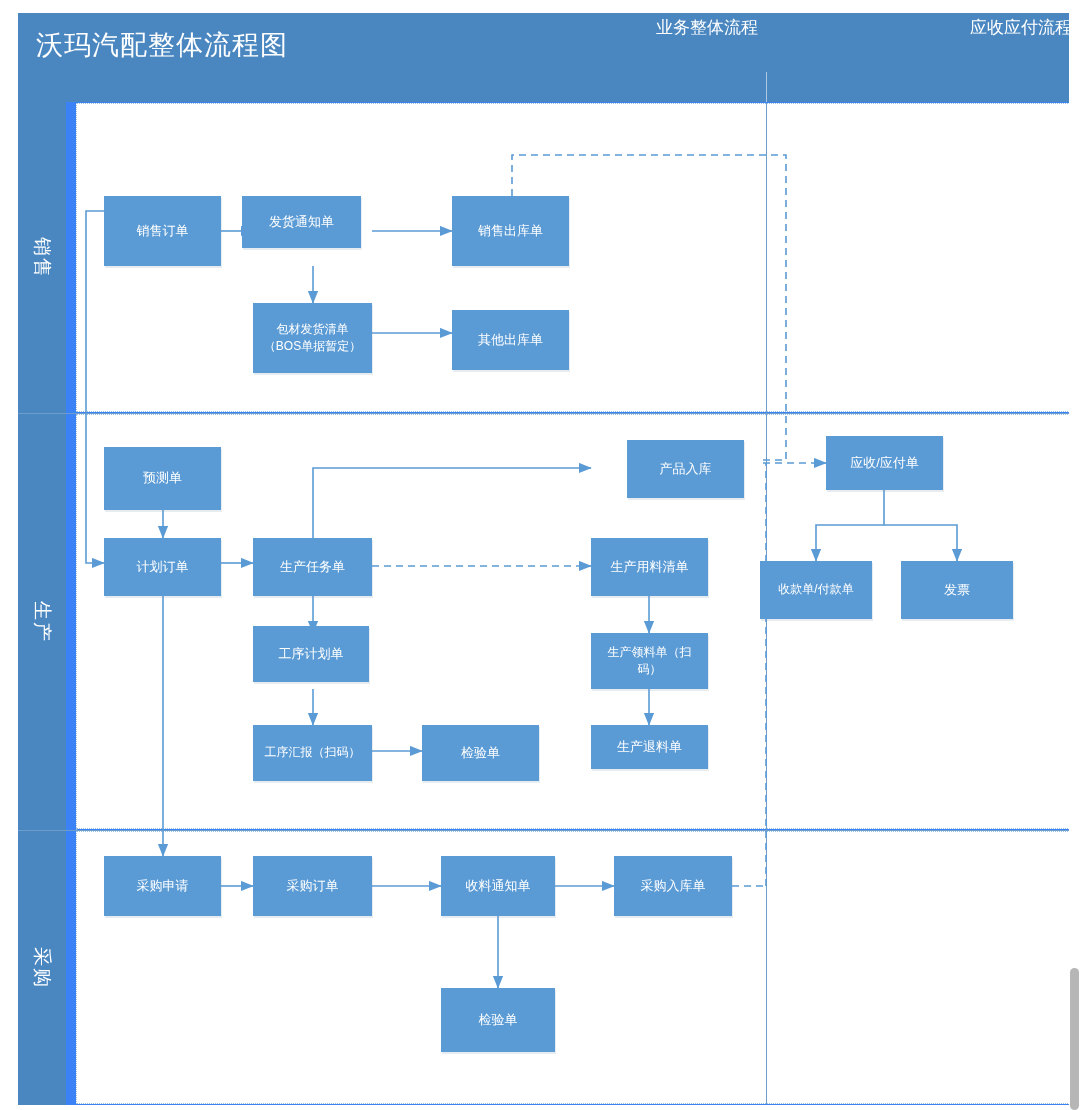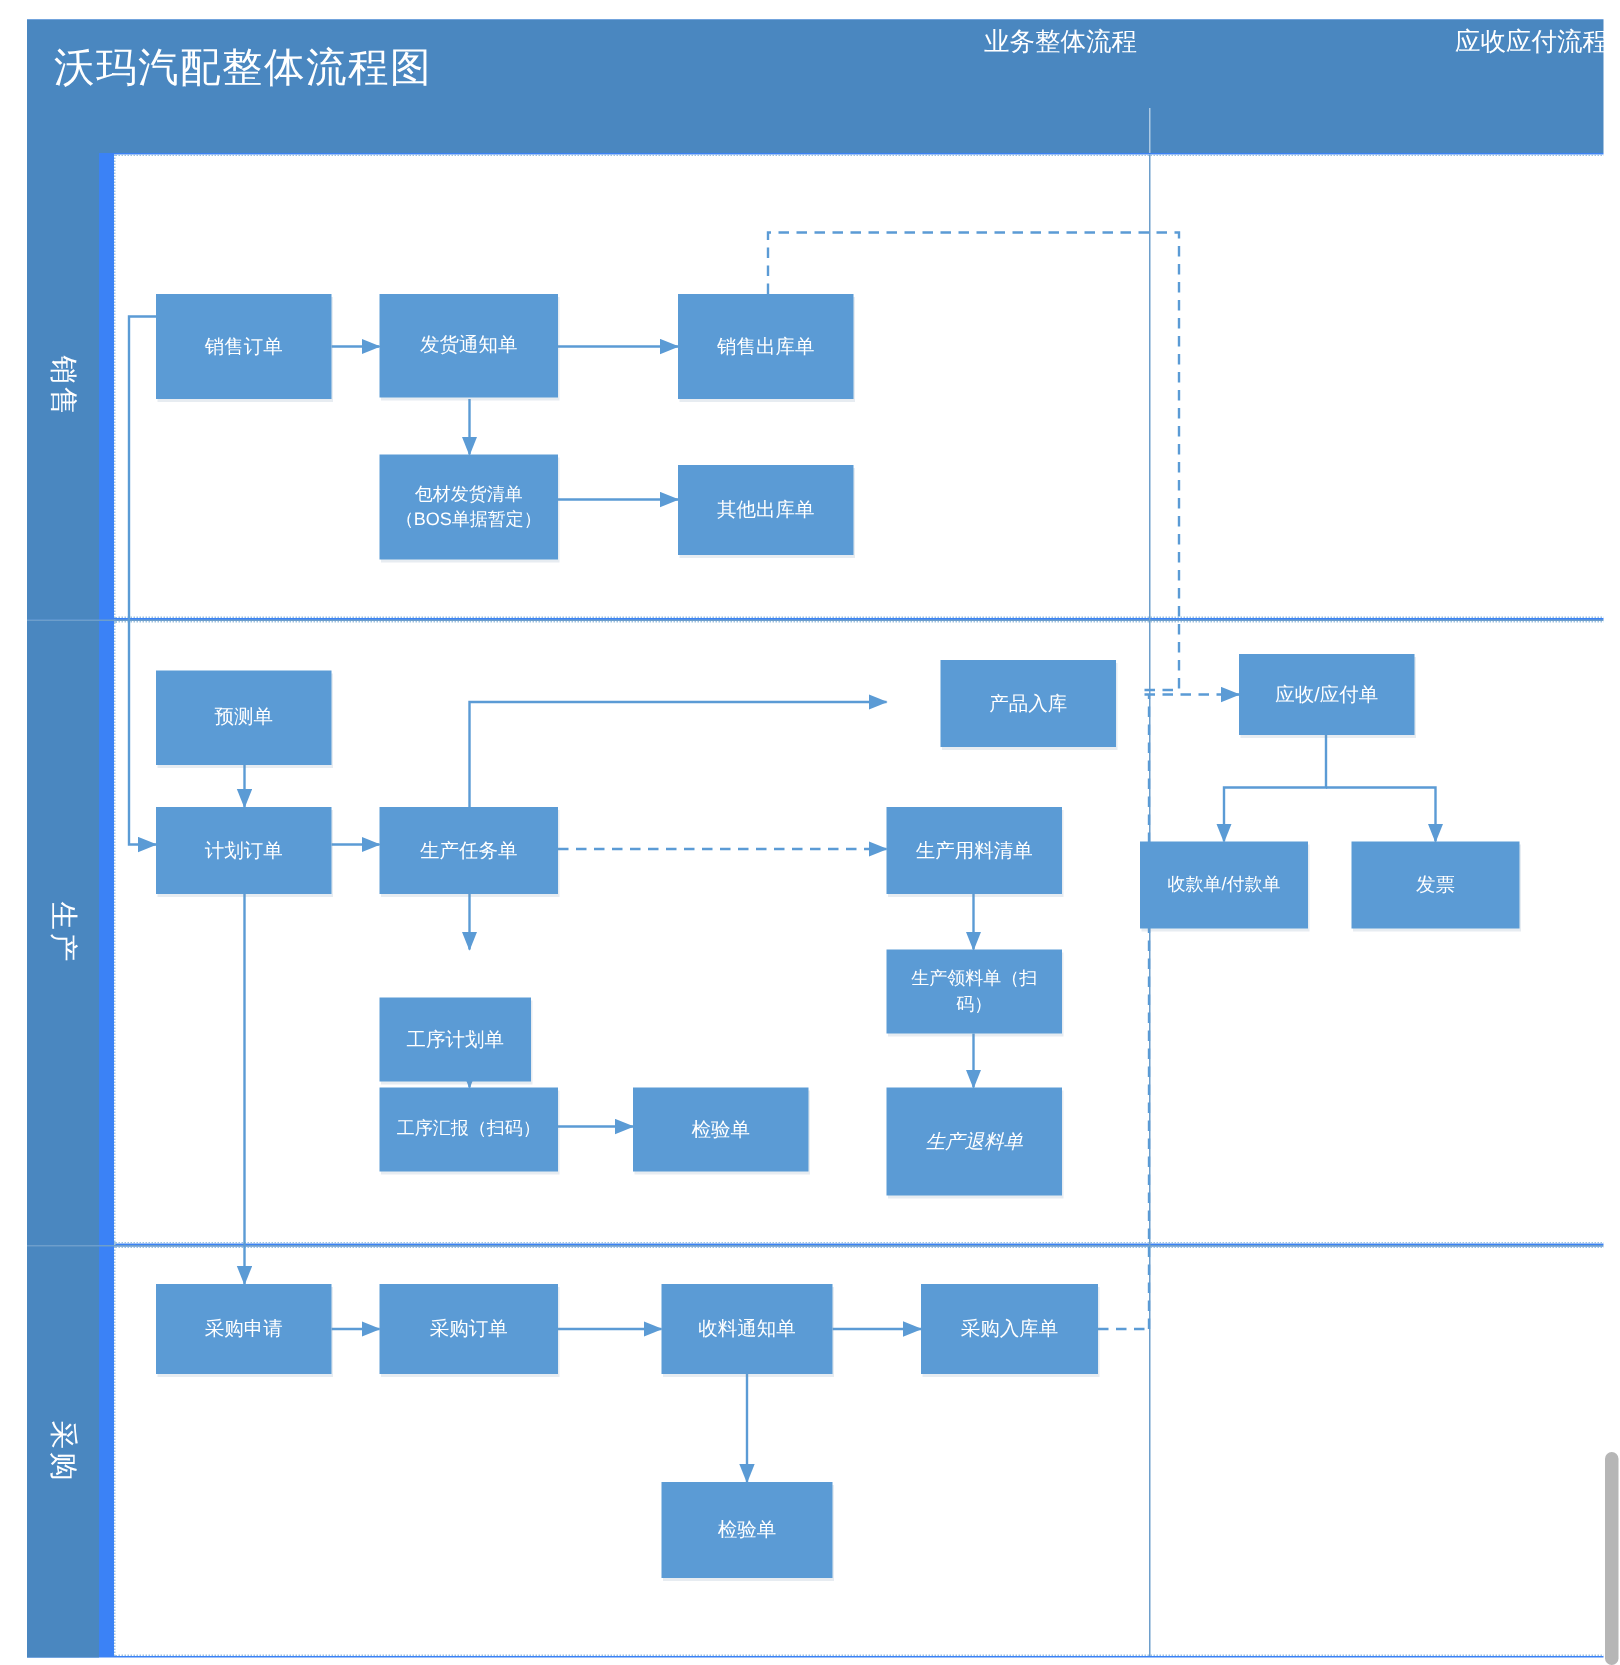--- a/index.html
+++ b/index.html
@@ -275,48 +275,48 @@
         <path d="M480,903 L480,975" marker-end="url(#arrow)"></path>
 
         <path d="M714,873 L748,873" stroke-dasharray="7,5"></path>
         <path d="M748,873 L748,450" stroke-dasharray="7,5"></path>
 
       </g>
     </svg>
 
     <div class="node" style="left:86px; top:183px; width:117px; height:70px;">销售订单</div>
 
-    <div class="node" style="left:235px; top:183px; width:119px; height:69px;">发货通知单</div>
+    <div class="node" style="left:224px; top:183px; width:119px; height:52px;">发货通知单</div>
 
     <div class="node" style="left:434px; top:183px; width:117px; height:70px;">销售出库单</div>
 
     <div class="node" style="left:235px; top:290px; width:119px; height:70px; white-space:pre-line; font-size:12px;">包材发货清单
 （BOS单据暂定）</div>
 
     <div class="node" style="left:434px; top:297px; width:117px; height:60px;">其他出库单</div>
 
     <div class="node" style="left:86px; top:434px; width:117px; height:63px;">预测单</div>
 
     <div class="node" style="left:86px; top:525px; width:117px; height:58px;">计划订单</div>
 
     <div class="node" style="left:235px; top:525px; width:119px; height:58px;">生产任务单</div>
 
     <div class="node" style="left:581px; top:427px; width:117px; height:58px;margin-left:28px;">产品入库</div>
 
     <div class="node" style="left:573px; top:525px; width:117px; height:58px;">生产用料清单</div>
 
-    <div class="node" style="left:235px; top:652px; width:101px; height:56px;">工序计划单</div>
+    <div class="node" style="left:235px; top:613px; width:116px; height:56px;">工序计划单</div>
 
     <div class="node" style="left:573px; top:620px; width:117px; height:56px; font-size:12px;">生产领料单（扫码）</div>
 
     <div class="node" style="left:235px; top:712px; width:119px; height:56px; font-size:12px;">工序汇报（扫码）</div>
 
     <div class="node" style="left:404px; top:712px; width:117px; height:56px;">检验单</div>
 
-    <div class="node" style="left:573px; top:712px; width:117px; height:72px;font-style:italic;">生产退料单</div>
+    <div class="node" style="left:573px; top:712px; width:117px; height:44px;">生产退料单</div>
 
     <div class="node" style="left:808px; top:423px; width:117px; height:54px;">应收/应付单</div>
 
     <div class="node" style="left:742px; top:548px; width:112px; height:58px; font-size:12px;">收款单/付款单</div>
 
     <div class="node" style="left:883px; top:548px; width:112px; height:58px;">发票</div>
 
     <div class="node" style="left:86px; top:843px; width:117px; height:60px;">采购申请</div>
 
     <div class="node" style="left:235px; top:843px; width:119px; height:60px;">采购订单</div>

